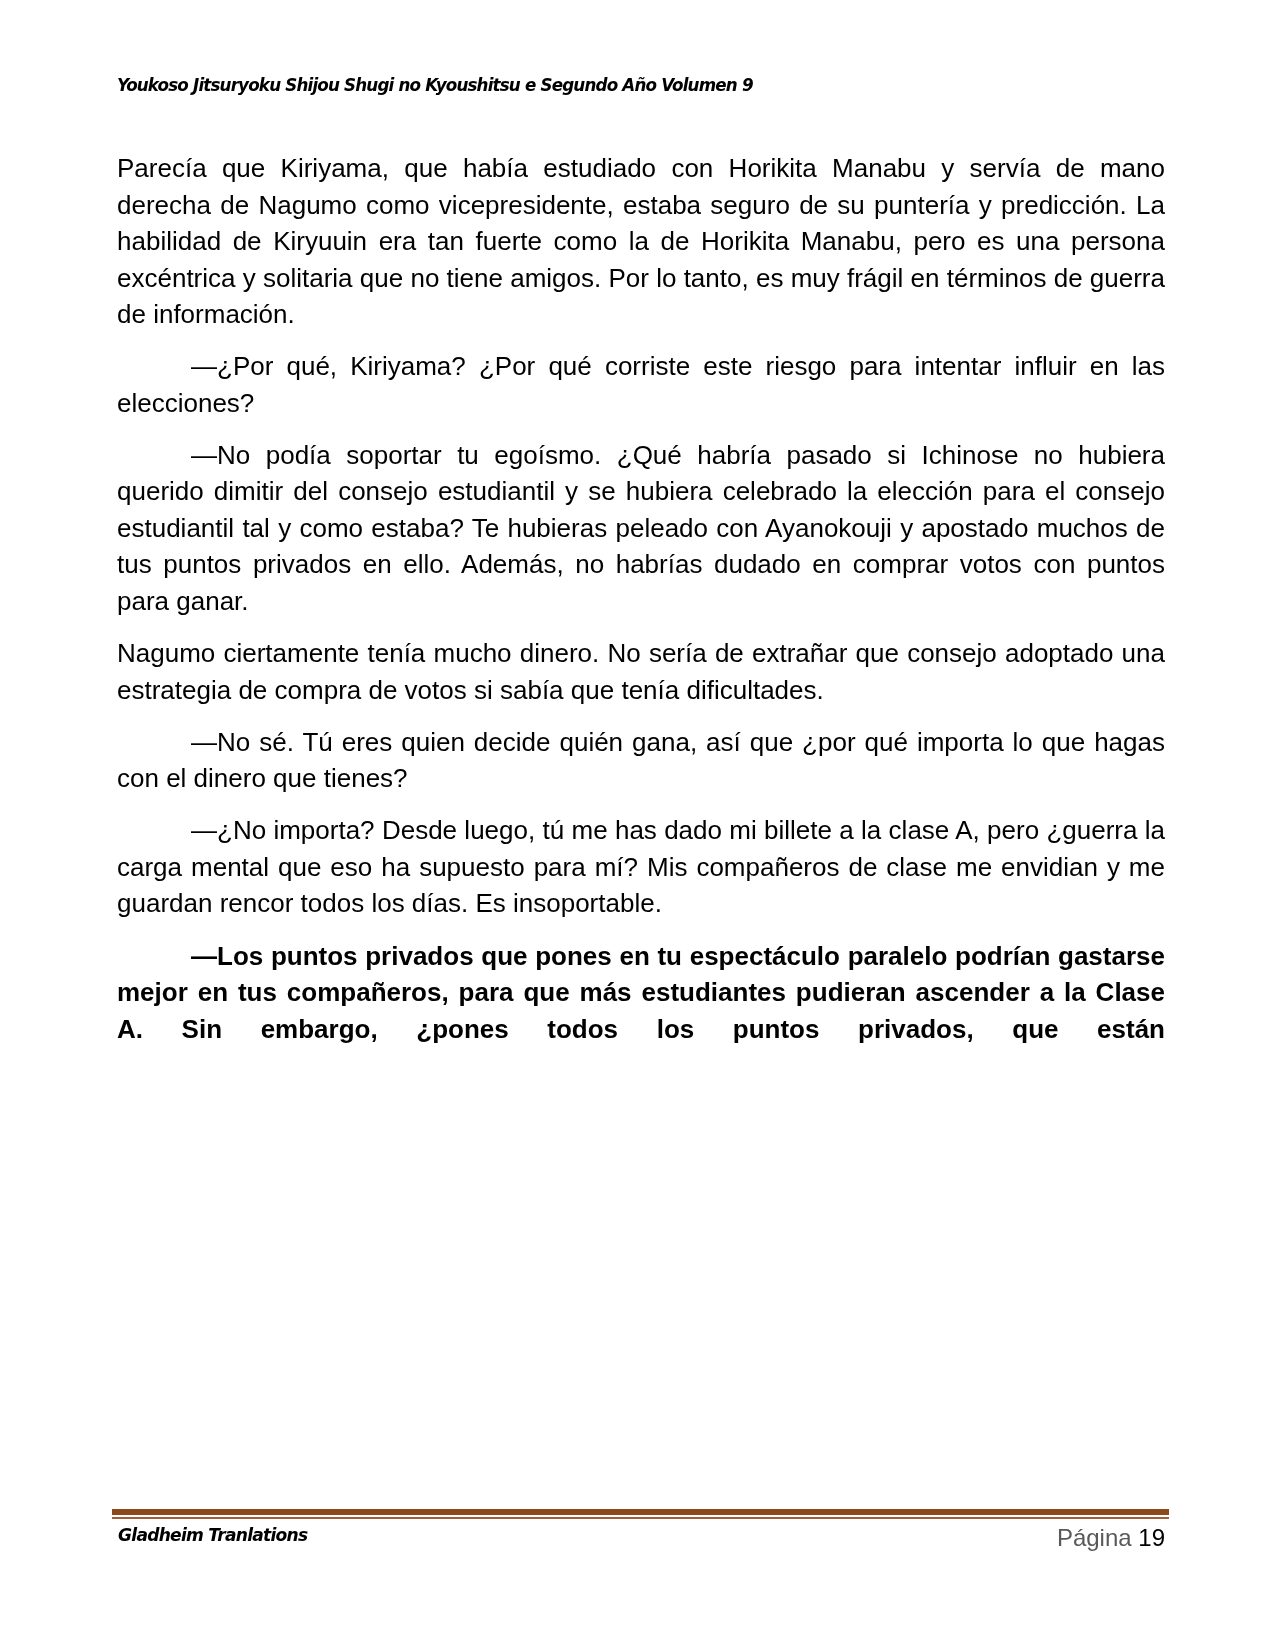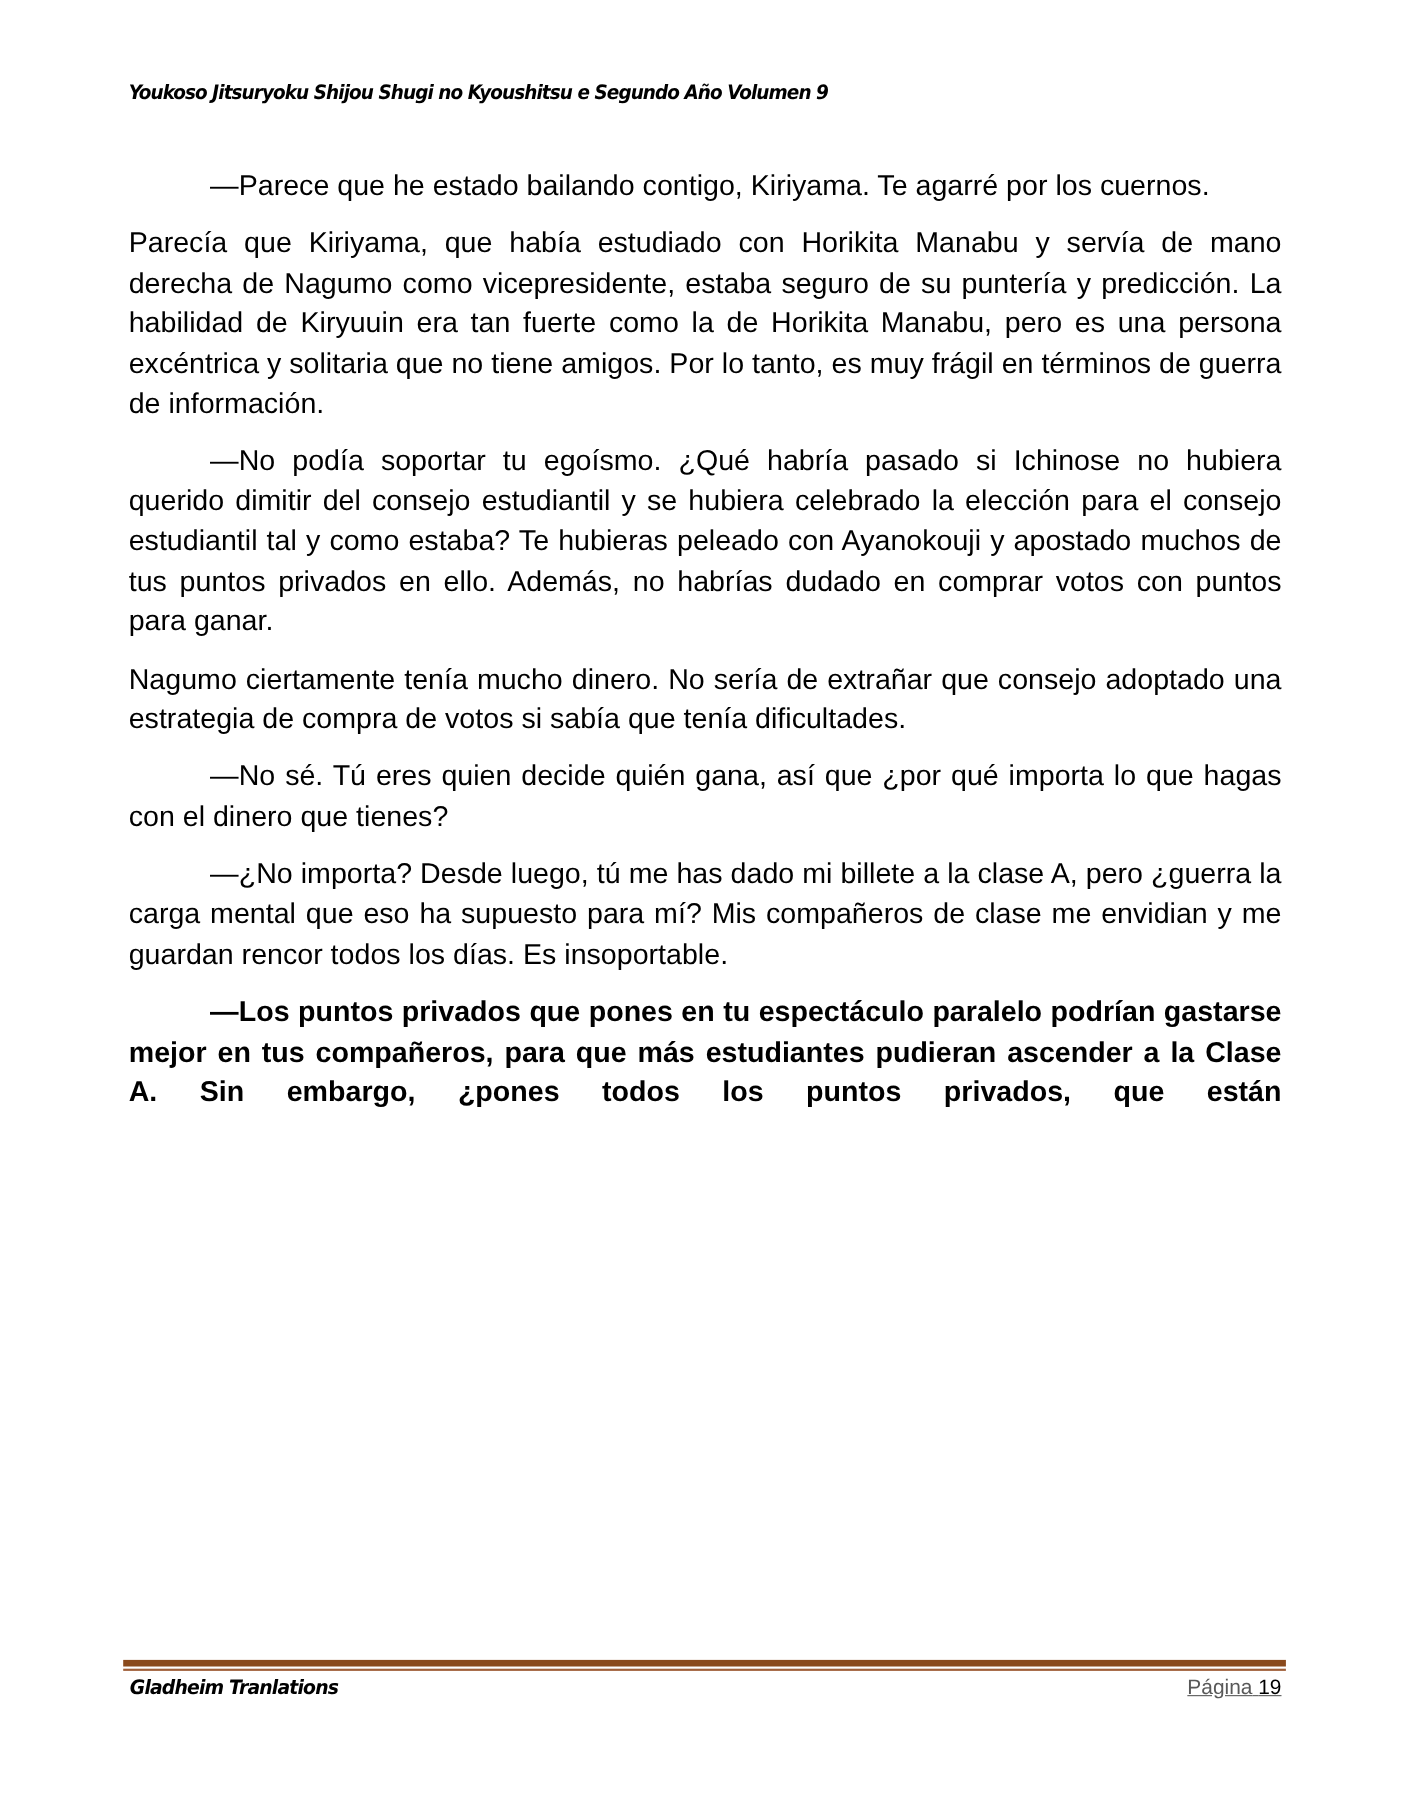--- a/index.html
+++ b/index.html
@@ -34,35 +34,35 @@
   }
   .footer-left {
     position: absolute; left: 114px; top: 1524px;
     font-family: "DejaVu Sans", sans-serif;
     font-weight: bold; font-style: italic; font-size: 18px;
     letter-spacing: -0.8px; color: #000; white-space: nowrap;
     transform: scaleX(0.95); transform-origin: left top;
   }
   .footer-right {
     position: absolute; right: 114px; top: 1524px;
-    font-family: "Liberation Sans", sans-serif; font-size: 19px;
-    color: #595959; white-space: nowrap; text-decoration: underline;
+    font-family: "Liberation Sans", sans-serif; font-size: 24px;
+    color: #595959; white-space: nowrap;
   }
   .footer-right .num { color: #000; }
 </style>
 </head>
 <body>
 
 <div class="page">
 
   <div class="running-header">Youkoso Jitsuryoku Shijou Shugi no Kyoushitsu e  Segundo Año Volumen 9</div>
 
   <div class="body-text">
-    <p class="indent">—Parece que he estado bailando contigo, Kiriyama. Te agarré por los cuernos.</p>
     <p>Parecía que Kiriyama, que había estudiado con Horikita Manabu y servía de mano derecha de Nagumo como vicepresidente, estaba seguro de su puntería y predicción. La habilidad de Kiryuuin era tan fuerte como la de Horikita Manabu, pero es una persona excéntrica y solitaria que no tiene amigos. Por lo tanto, es muy frágil en términos de guerra de información.</p>
+    <p class="indent">—¿Por qué, Kiriyama? ¿Por qué corriste este riesgo para intentar influir en las elecciones?</p>
     <p class="indent">—No podía soportar tu egoísmo. ¿Qué habría pasado si Ichinose no hubiera querido dimitir del consejo estudiantil y se hubiera celebrado la elección para el consejo estudiantil tal y como estaba? Te hubieras peleado con Ayanokouji y apostado muchos de tus puntos privados en ello. Además, no habrías dudado en comprar votos con puntos para ganar.</p>
     <p>Nagumo ciertamente tenía mucho dinero. No sería de extrañar que consejo adoptado una estrategia de compra de votos si sabía que tenía dificultades.</p>
     <p class="indent">—No sé. Tú eres quien decide quién gana, así que ¿por qué importa lo que hagas con el dinero que tienes?</p>
     <p class="indent">—¿No importa? Desde luego, tú me has dado mi billete a la clase A, pero ¿guerra la carga mental que eso ha supuesto para mí? Mis compañeros de clase me envidian y me guardan rencor todos los días. Es insoportable.</p>
     <p class="indent last">—Los puntos privados que pones en tu espectáculo paralelo podrían gastarse mejor en tus compañeros, para que más estudiantes pudieran ascender a la Clase A. Sin embargo, ¿pones todos los puntos privados, que están</p>
   </div>
 
   <div class="footer-rule-thick"></div>
   <div class="footer-rule-thin"></div>
 

